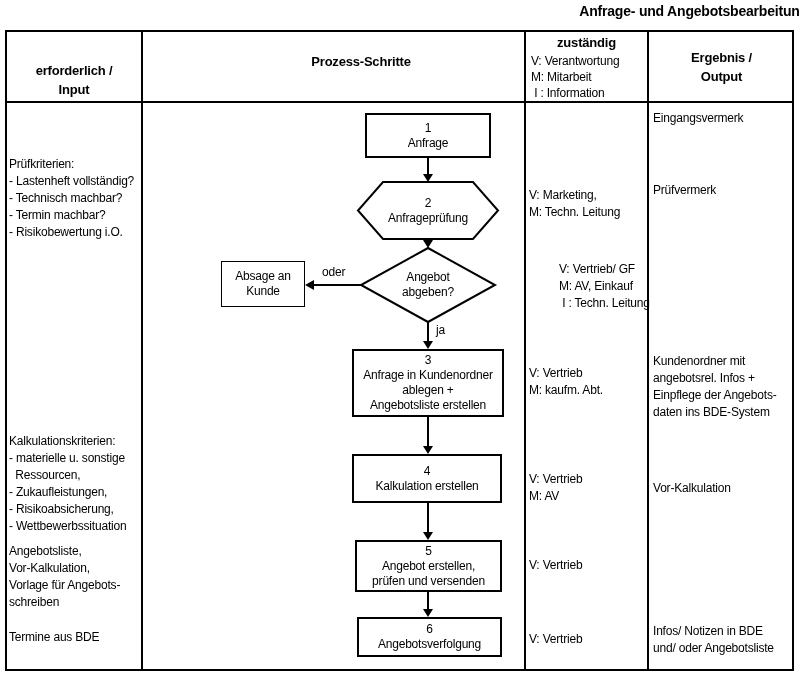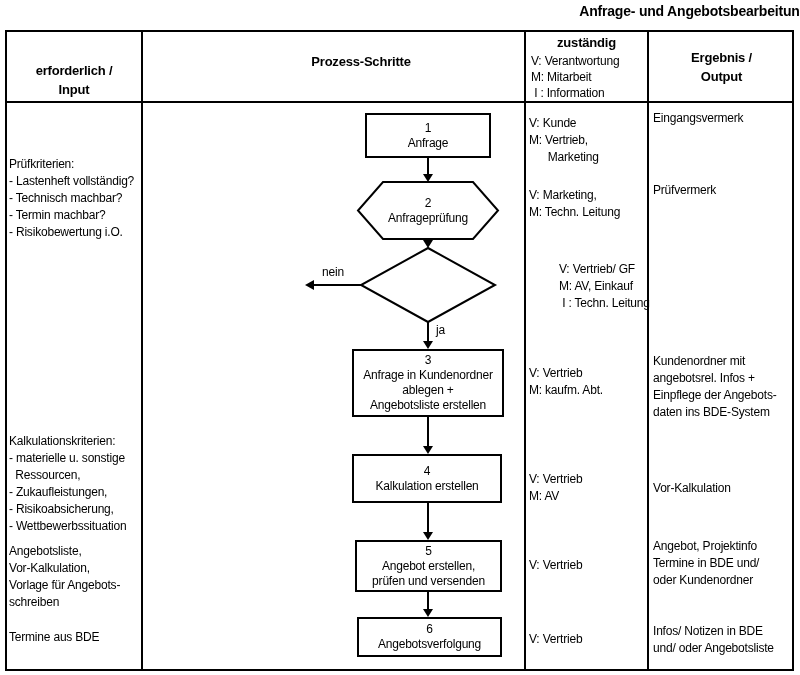--- a/index.html
+++ b/index.html
@@ -80,55 +80,53 @@
   <div class="txt" style="left:9px;top:543px">Angebotsliste,
 Vor-Kalkulation,
 Vorlage für Angebots-
 schreiben</div>
   <div class="txt" style="left:9px;top:629px">Termine aus BDE</div>
 
   <div class="box" style="left:365px;top:113px;width:122px;height:41px">1
 Anfrage</div>
   <div class="slabel" style="left:358px;top:182px;width:140px;height:57px">2
 Anfrageprüfung</div>
-  <div class="txt" style="left:322px;top:264px">nein</div>
+  <div class="slabel" style="left:361px;top:248px;width:134px;height:74px">Angebot
+abgeben?</div>
+  <div class="box thin" style="left:221px;top:261px;width:82px;height:44px">Absage an
+Kunde</div>
+  <div class="txt" style="left:322px;top:264px">oder</div>
   <div class="txt" style="left:436px;top:322px">ja</div>
   <div class="box" style="left:352px;top:349px;width:148px;height:64px">3
 Anfrage in Kundenordner
 ablegen +
 Angebotsliste erstellen</div>
   <div class="box" style="left:352px;top:454px;width:146px;height:45px">4
 Kalkulation erstellen</div>
   <div class="box" style="left:355px;top:540px;width:143px;height:48px">5
 Angebot erstellen,
 prüfen und versenden</div>
   <div class="box" style="left:357px;top:617px;width:141px;height:36px">6
 Angebotsverfolgung</div>
 
-  <div class="txt" style="left:529px;top:115px">V: Kunde
-M: Vertrieb,
-      Marketing</div>
   <div class="txt" style="left:529px;top:187px">V: Marketing,
 M: Techn. Leitung</div>
   <div class="txt" style="left:559px;top:261px">V: Vertrieb/ GF
 M: AV, Einkauf
  I : Techn. Leitung</div>
   <div class="txt" style="left:529px;top:365px">V: Vertrieb
 M: kaufm. Abt.</div>
   <div class="txt" style="left:529px;top:471px">V: Vertrieb
 M: AV</div>
   <div class="txt" style="left:529px;top:557px">V: Vertrieb</div>
   <div class="txt" style="left:529px;top:631px">V: Vertrieb</div>
 
   <div class="txt" style="left:653px;top:110px">Eingangsvermerk</div>
   <div class="txt" style="left:653px;top:182px">Prüfvermerk</div>
   <div class="txt" style="left:653px;top:353px">Kundenordner mit
 angebotsrel. Infos +
 Einpflege der Angebots-
 daten ins BDE-System</div>
   <div class="txt" style="left:653px;top:480px">Vor-Kalkulation</div>
-  <div class="txt" style="left:653px;top:538px">Angebot, Projektinfo
-Termine in BDE und/
-oder Kundenordner</div>
   <div class="txt" style="left:653px;top:623px">Infos/ Notizen in BDE
 und/ oder Angebotsliste</div>
 
 </div>
 
 </body></html>

